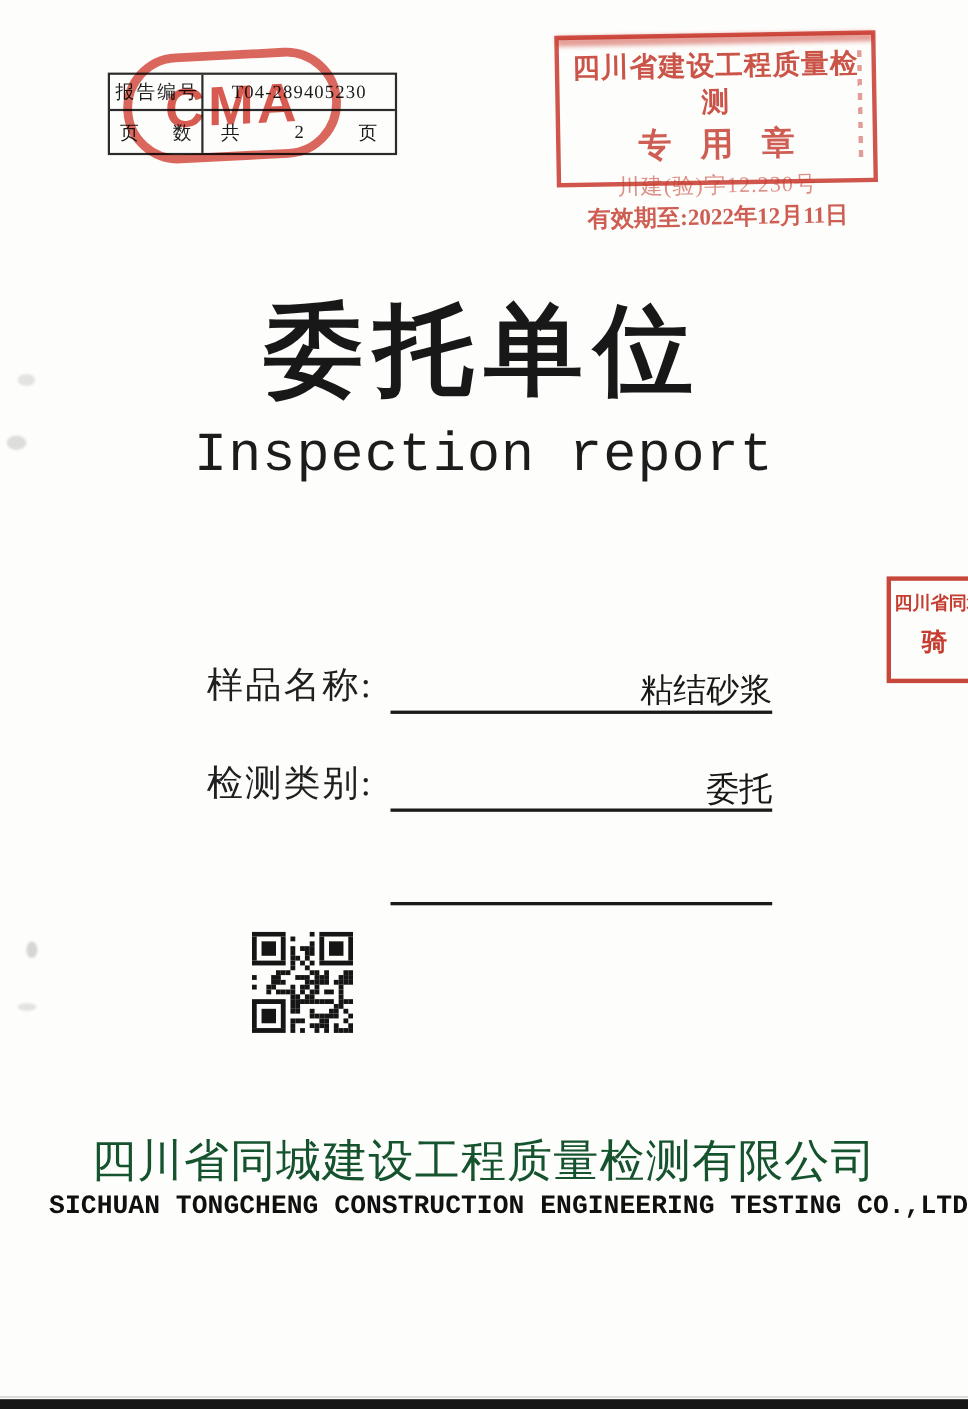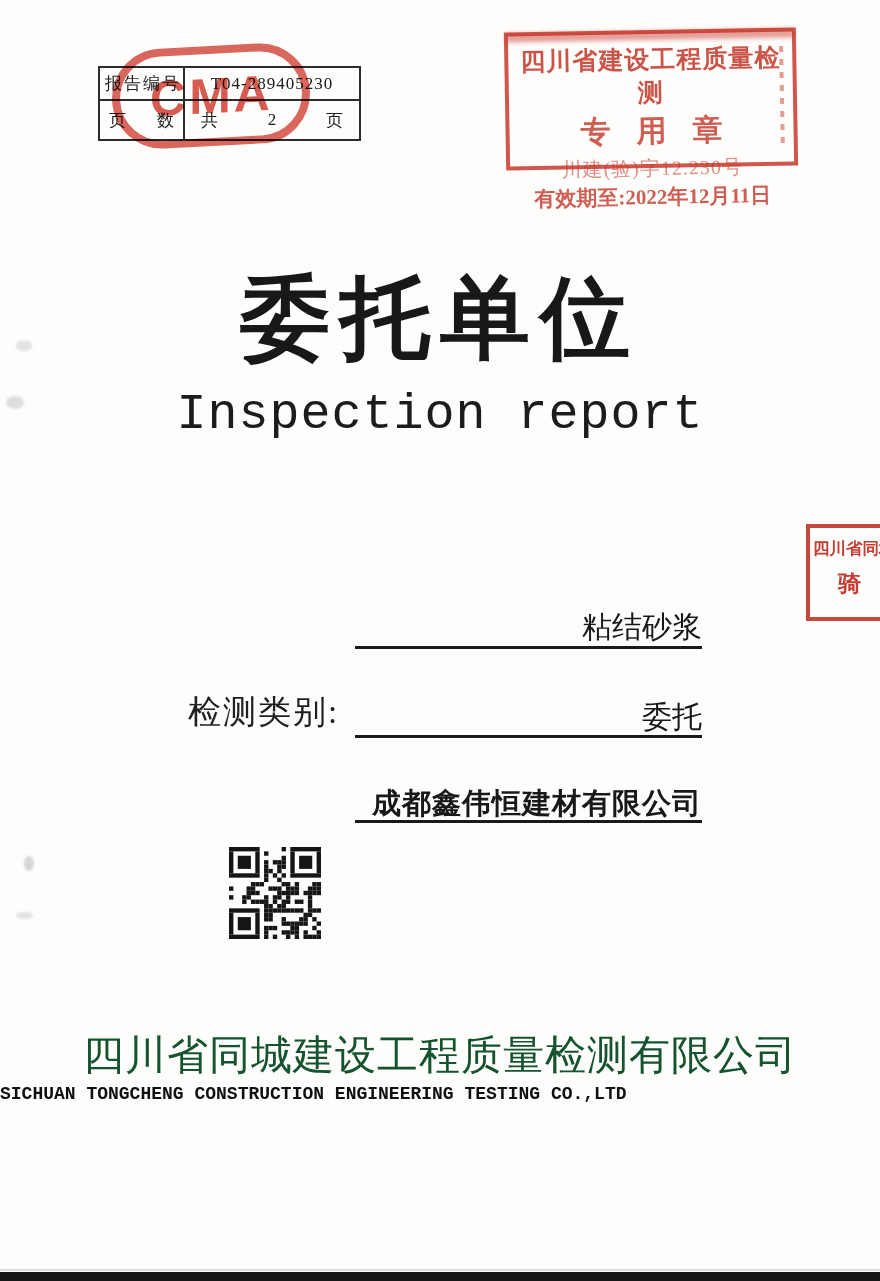--- a/index.html
+++ b/index.html
@@ -92,23 +92,23 @@
 
   
   .qr{position:absolute;left:229px;top:847px;width:92px;height:92px;}
 
   
   .co-zh{
     position:absolute;left:0;top:1028px;width:100%;text-align:center;
     font-size:41px;letter-spacing:1px;color:#14532d;
   }
   .co-en{
-    position:absolute;left:0;top:1084px;width:100%;text-align:left;
+    position:absolute;left:0;top:1084px;width:100%;text-align:right;
     font-family:"Liberation Mono","DejaVu Sans Mono",monospace;
-    font-weight:bold;font-size:18px;color:#101010;
+    font-weight:bold;font-size:24px;color:#101010;
   }
 
   
   .smudge{position:absolute;border-radius:50%;background:rgba(40,40,40,.12);filter:blur(1px);}
   .sm1{left:16px;top:340px;width:16px;height:11px;}
   .sm2{left:6px;top:396px;width:18px;height:13px;background:rgba(40,40,40,.15);}
   .sm3{left:24px;top:856px;width:10px;height:15px;background:rgba(40,40,40,.18);}
   .sm4{left:16px;top:912px;width:17px;height:7px;}
   .scan-hairline{position:absolute;left:0;bottom:10px;width:100%;height:2px;background:#dcdcdc;}
   .scan-bar{position:absolute;left:0;bottom:0;width:100%;height:9px;background:#161616;}
@@ -145,28 +145,28 @@
   </div>
 
   <div class="title-zh">委托单位</div>
   <div class="title-en">Inspection report</div>
 
   <div class="riding">
     <div class="r1">四川省同城</div>
     <div class="r2">骑</div>
   </div>
 
+  <div class="flabel lblA">样品名称:</div>
   <div class="fvalue valA">粘结砂浆</div>
   <div class="fline linA"></div>
 
   <div class="flabel lblB">检测类别:</div>
   <div class="fvalue valB">委托</div>
   <div class="fline linB"></div>
 
-  <div class="fvalue valC">成都鑫伟恒建材有限公司</div>
   <div class="fline linC"></div>
 
   <div class="qr">
     <svg id="qrsvg" width="92" height="92" viewBox="0 0 92 92" xmlns="http://www.w3.org/2000/svg">
         <rect x="52.57" y="0.00" width="4.38" height="4.38" fill="#151515"></rect>
         <rect x="35.05" y="4.38" width="4.38" height="4.38" fill="#151515"></rect>
         <rect x="52.57" y="8.76" width="4.38" height="4.38" fill="#151515"></rect>
         <rect x="35.05" y="13.14" width="4.38" height="4.38" fill="#151515"></rect>
         <rect x="43.81" y="13.14" width="4.38" height="4.38" fill="#151515"></rect>
         <rect x="48.19" y="13.14" width="4.38" height="4.38" fill="#151515"></rect>

